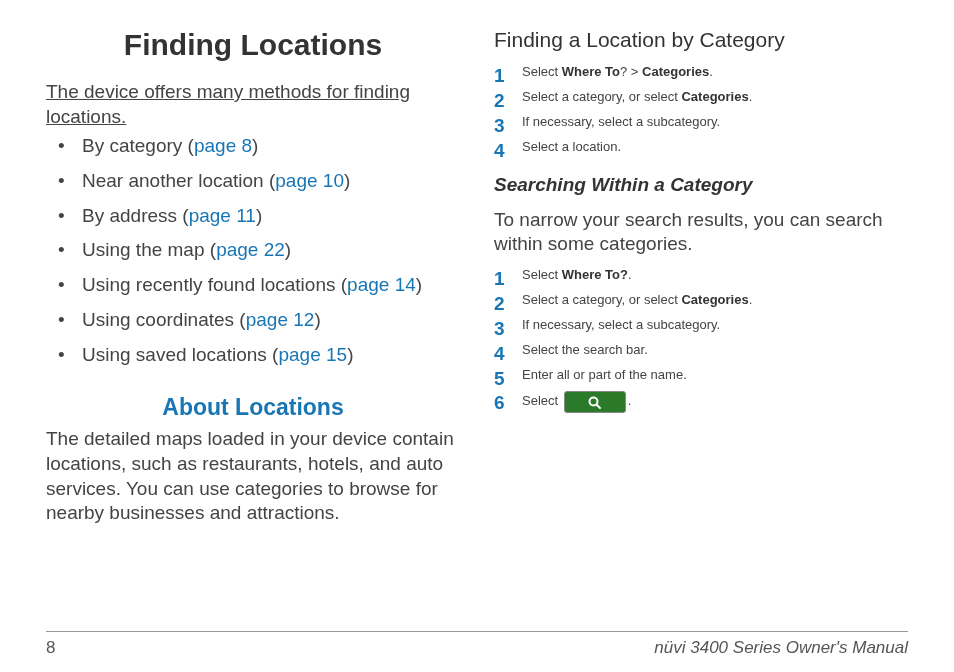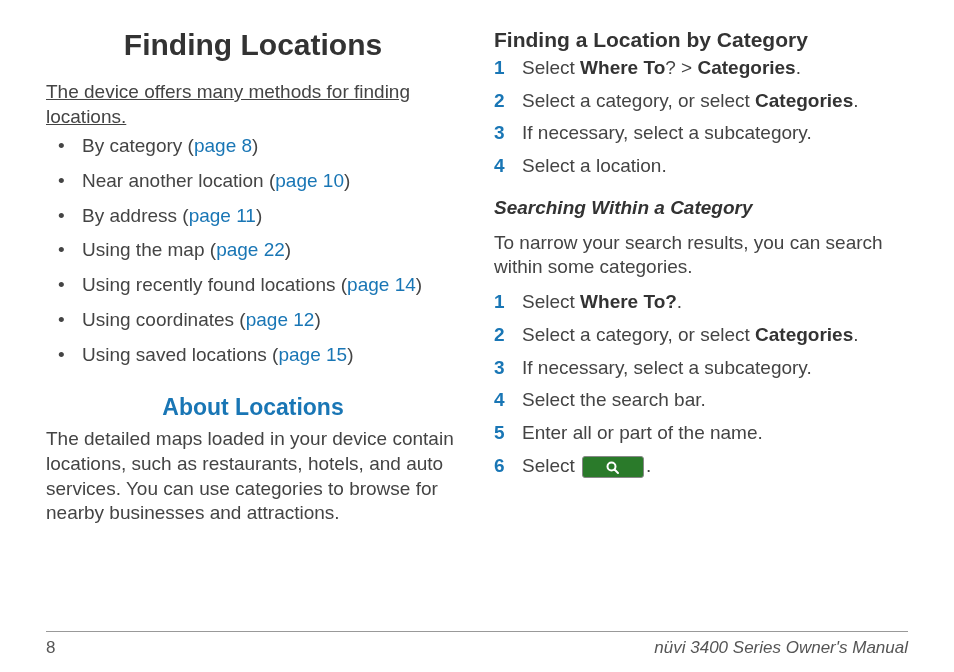--- a/index.html
+++ b/index.html
@@ -66,22 +66,23 @@
 h2.section-title {
   font-size: 23px;
   font-weight: bold;
   color: #1976b5;
   margin-top: 22px;
   margin-bottom: 6px;
   text-align: center;
 }
 h2.section-title-dark {
   font-size: 21px;
-  font-weight: bold;
+  font-weight: normal;
   color: #333;
+  margin-bottom: 8px;
 }
 h3.subsection-title {
   font-size: 19px;
   font-weight: bold;
   font-style: italic;
   color: #333;
   margin-top: 14px;
   margin-bottom: 12px;
 }
 p.body {
@@ -90,21 +91,21 @@
   color: #444;
   margin-bottom: 6px;
 }
 ol.steps {
   list-style: none;
   counter-reset: step;
   padding-left: 0;
 }
 ol.steps li {
   counter-increment: step;
-  font-size: 19px;
+  font-size: 13px;
   line-height: 1.3;
   color: #444;
   padding: 4px 0 4px 28px;
   position: relative;
 }
 ol.steps li::before {
   content: counter(step);
   position: absolute;
   left: 0;
   top: 4px;

